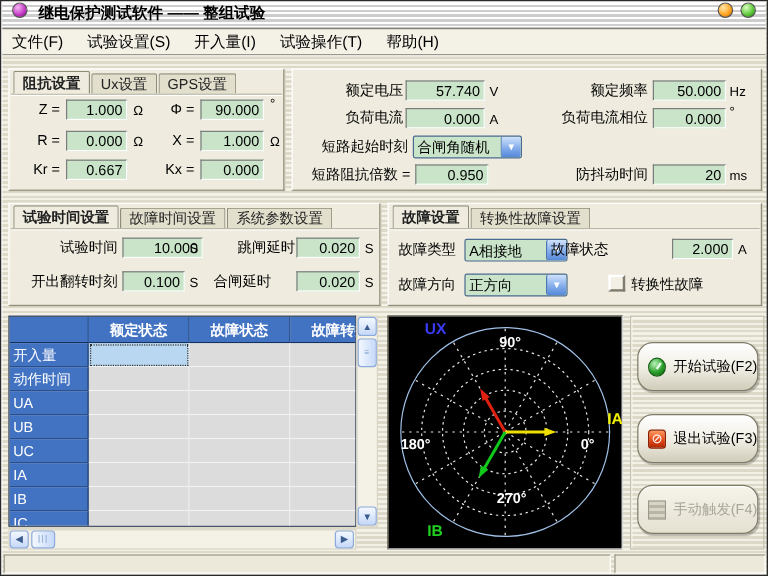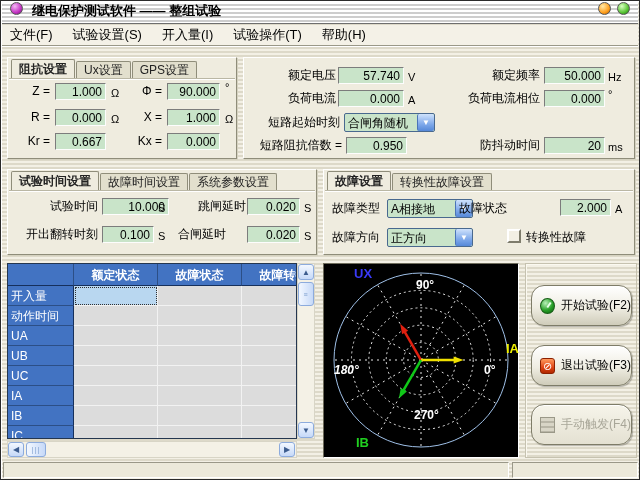--- a/index.html
+++ b/index.html
@@ -278,21 +278,21 @@
         <circle cx="97" cy="96" r="87" fill="none" stroke="#9fc0e8" stroke-width="1"></circle>
         <line x1="97" y1="96" x2="79.12" y2="65.03093156066848" stroke="#e02010" stroke-width="2.5"></line>
         <polygon points="76.12,59.83477913796184 84.15108891324554,66.74503317580623 78.08891108675446,70.24503317580623" fill="#e02010"></polygon>
         <line x1="97" y1="96" x2="133.63" y2="96" stroke="#f0e000" stroke-width="2.5"></line>
         <polygon points="139.63,96 129.63,99.5 129.63,92.5" fill="#f0e000"></polygon>
         <line x1="97" y1="96" x2="77.81499999999998" y2="129.2293947432089" stroke="#10c818" stroke-width="2.5"></line>
         <polygon points="74.81499999999998,134.42554716591553 76.78391108675444,124.01529312807115 82.84608891324552,127.51529312807115" fill="#10c818"></polygon>
       </svg>
     <span class="ph-lbl" style="left:92px;top:14px;">90°</span>
     <span class="ph-lbl" style="left:160px;top:99px;">0°</span>
-    <span class="ph-lbl" style="left:10px;top:99px;font-style:italic;">180°</span>
+    <span class="ph-lbl" style="left:10px;top:99px;">180°</span>
     <span class="ph-lbl" style="left:90px;top:144px;">270°</span>
     <span class="ph-lbl" id="ph-lbl-0" style="left: 30px; top: 2px; font-size: 13px; color: rgb(58, 58, 248);">UX</span>
     <span class="ph-lbl" id="ph-lbl-1" style="left: 182px; top: 77px; font-size: 13px; color: rgb(240, 240, 0);">IA</span>
     <span class="ph-lbl" id="ph-lbl-2" style="left: 32px; top: 171px; font-size: 13px; color: rgb(32, 208, 32);">IB</span>
   </div>
 
   <div class="actions">
     <div class="act-btn" style="top:21px;">
       <span class="ico-start"></span>
       <span>开始试验(F2)</span>

